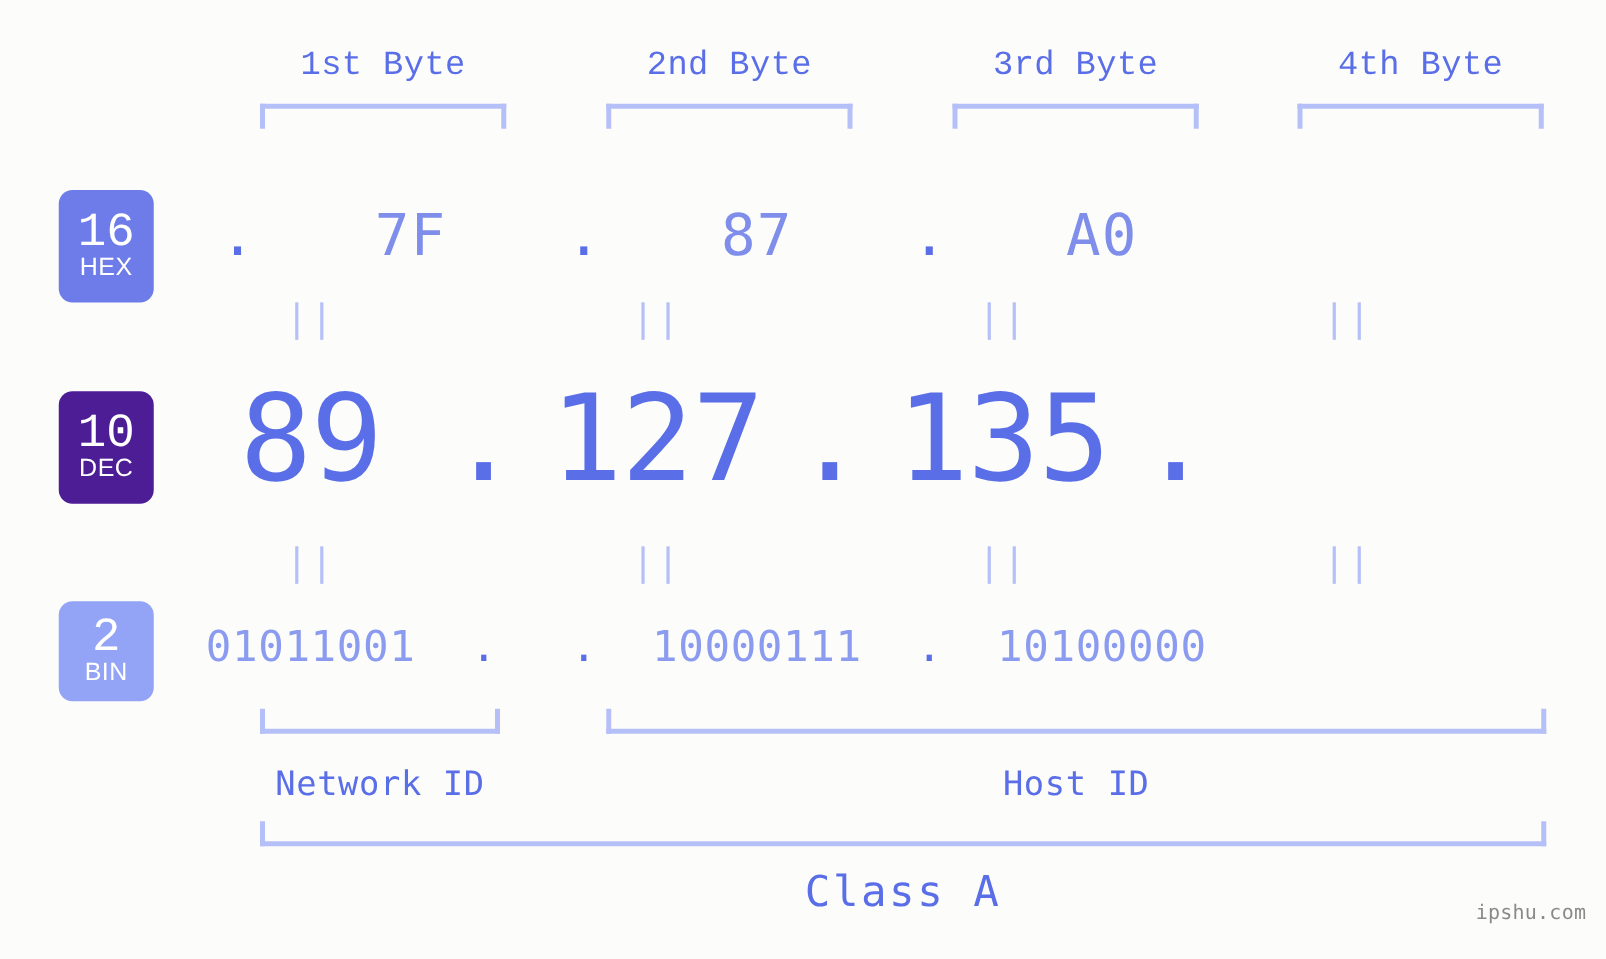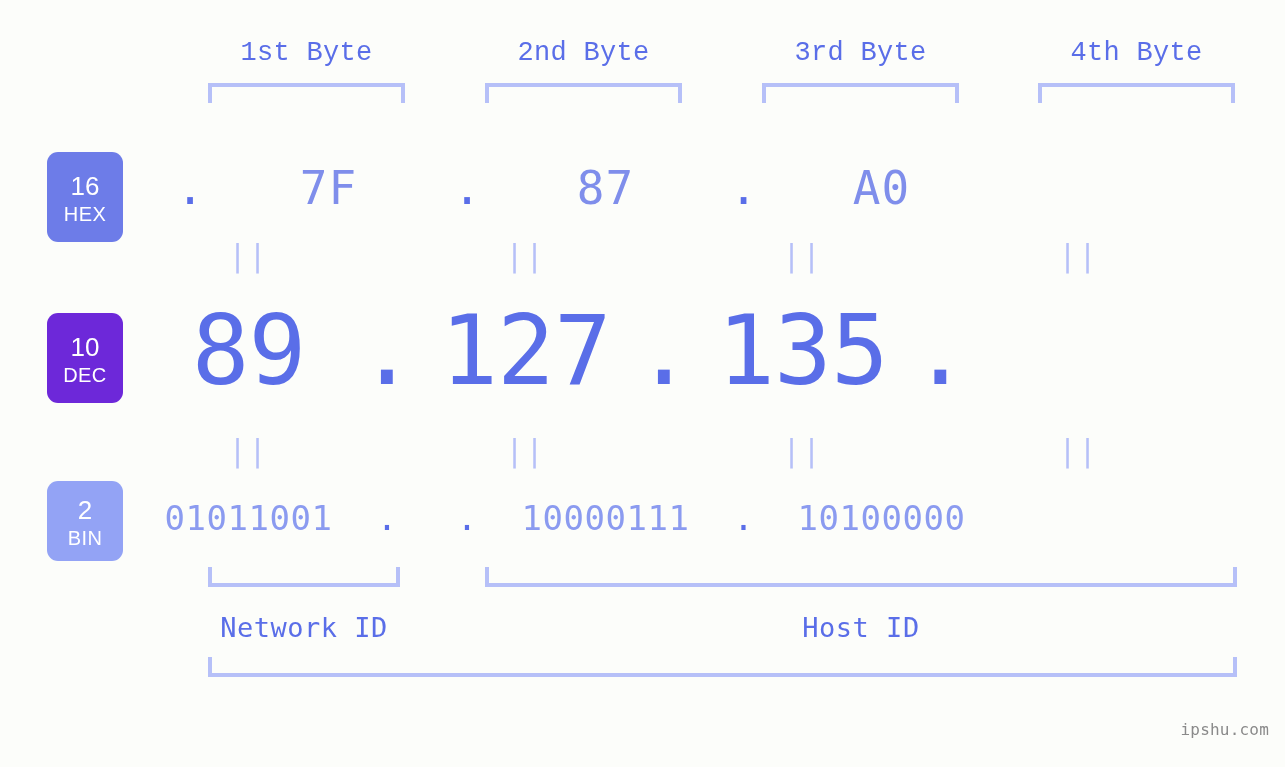--- a/index.html
+++ b/index.html
@@ -55,22 +55,22 @@
     left: 47px;
     width: 76px;
     border-radius: 11px;
     display: flex;
     flex-direction: column;
     align-items: center;
     justify-content: center;
     color: #ffffff;
   }
   .base-num {
-    font-family: Liberation Sans, sans-serif;
-    font-size: 26px;
+    font-family: Liberation Mono, monospace;
+    font-size: 38px;
     line-height: 33px;
     font-weight: 400;
   }
   .base-name {
     font-family: "Liberation Sans", sans-serif;
     font-size: 20px;
     line-height: 22px;
     font-weight: 400;
     letter-spacing: 0.4px;
   }
@@ -221,21 +221,21 @@
   <div class="eq-row eq-row-1">
     <div class="eq-mark" style="flex:0 0 197px;">||</div>
     <div class="eq-spacer" style="flex:0 0 80px;"></div>
     <div class="eq-mark" style="flex:0 0 197px;">||</div>
     <div class="eq-spacer" style="flex:0 0 80px;"></div>
     <div class="eq-mark" style="flex:0 0 197px;">||</div>
     <div class="eq-spacer" style="flex:0 0 79px;"></div>
     <div class="eq-mark" style="flex:0 0 197px;">||</div>
   </div>
 
-  <div class="base-badge" style="top:313px; height:90px; background:#6d28d9;">
+  <div class="base-badge" style="top:313px; height:90px; background:#4c1d95;">
     <span class="base-num">10</span>
     <span class="base-name">DEC</span>
   </div>
 
   <div class="value-row row-dec">
     <div class="cell" style="flex:0 0 197px;">89</div>
     <div class="sep" style="flex:0 0 80px;">.</div>
     <div class="cell" style="flex:0 0 197px;">127</div>
     <div class="sep" style="flex:0 0 80px;">.</div>
     <div class="cell" style="flex:0 0 197px;">135</div>
@@ -267,16 +267,17 @@
   </div>
 
   <div class="bracket bracket-up" style="left:208px; top:567px; width:192px;"></div>
   <div class="bracket bracket-up" style="left:485px; top:567px; width:752px;"></div>
 
   <div class="section-label" style="left:485px; top:612px; width:752px;">Host ID</div>
   <div class="section-label" style="left:208px; top:612px; width:192px;">Network ID</div>
 
   <div class="bracket bracket-up" style="left:208px; top:657px; width:1029px;"></div>
 
+  <div class="class-label" style="left:208px; top:694px; width:1029px;">Class A</div>
 
   <div class="watermark">ipshu.com</div>
 
 </div>
 
 </body></html>

